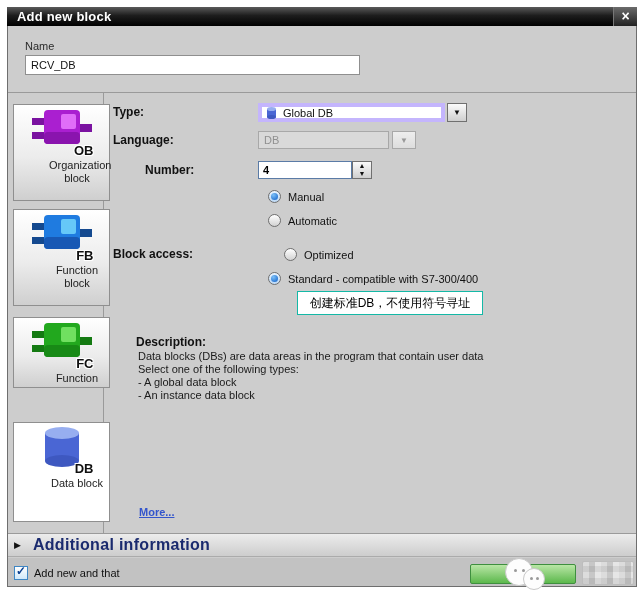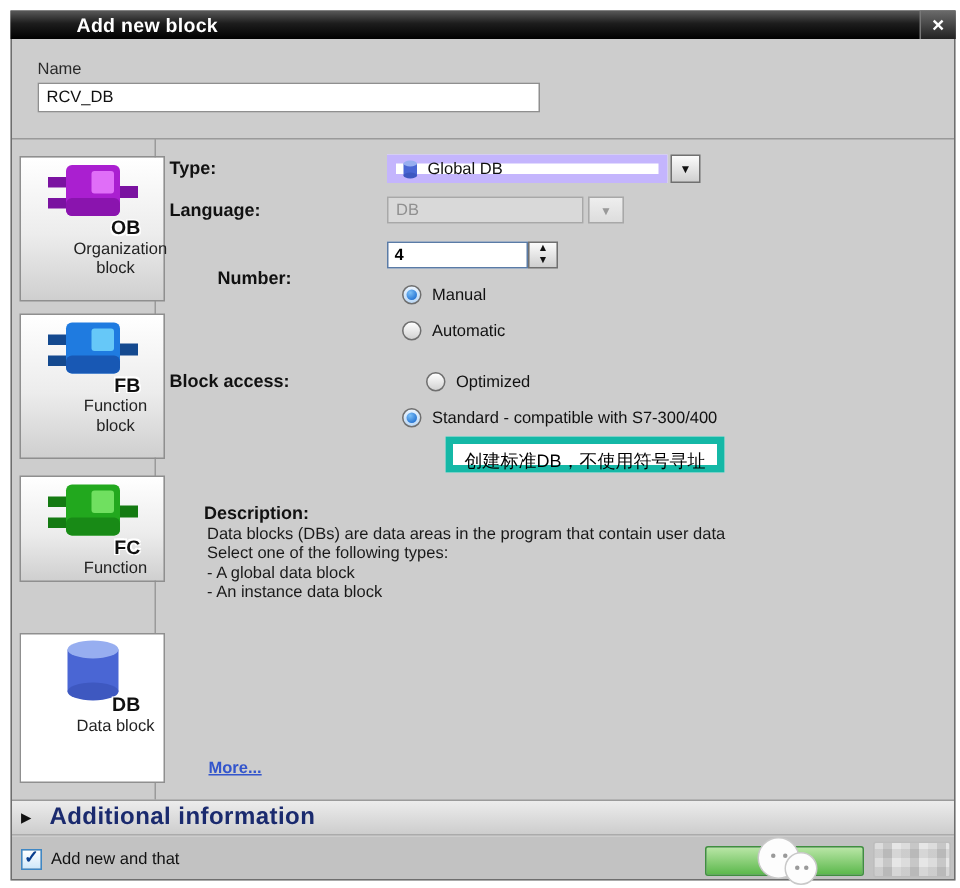--- a/index.html
+++ b/index.html
@@ -3,21 +3,21 @@
 <meta charset="utf-8">
 <style>
   * { box-sizing: border-box; margin: 0; padding: 0; }
   html,body { width:640px; height:592px; background:#ffffff; font-family:"Liberation Sans", sans-serif; }
   .page { position:relative; width:640px; height:592px; background:#ffffff; overflow:hidden; }
   .dialog { position:absolute; left:7px; top:7px; width:630px; height:580px; background:#cdcdcd; border:1px solid #6e6e6e; }
 
   
   .titlebar { position:absolute; left:7px; top:7px; width:630px; height:19px;
     background:linear-gradient(#5a5a5a,#1d1d1d 45%,#000); display:flex; align-items:center; }
-  .title { color:#fff; font-size:13px; font-weight:bold; padding-left:10px; letter-spacing:.2px;margin-left:34px; }
+  .title { color:#fff; font-size:13px; font-weight:bold; padding-left:10px; letter-spacing:.2px; }
   .close-btn { position:absolute; right:0; top:0; width:24px; height:19px; border-left:1px solid #777;
     background:linear-gradient(#6b6b6b,#222); color:#fff; font-size:14px; font-weight:bold;
     text-align:center; line-height:18px; cursor:pointer; }
 
   
   .name-label { position:absolute; left:25px; top:40px; font-size:11px; color:#2a2a2a; }
   .name-input { position:absolute; left:25px; top:55px; width:335px; height:20px; background:#fff;
     border:1px solid #8f8f8f; font-size:11px; padding:0 5px; font-family:"Liberation Sans",sans-serif; color:#111; }
 
   
@@ -28,41 +28,41 @@
   .side-btn { position:absolute; left:13px; width:97px; border:1px solid #8f8f8f;
     background:linear-gradient(180deg,#ffffff,#ececec 55%,#cfcfcf); cursor:pointer; text-align:center; }
   .side-btn.selected { background:#ffffff; }
   .side-btn .icon-wrap { position:relative; width:64px; height:48px; margin:12px auto 2px auto; }
   .side-btn .badge { position:absolute; right:0px; bottom:-2px; font-size:13px; font-weight:bold; color:#101010;
     text-shadow:1px 1px 0 #fff,-1px -1px 0 #fff,1px -1px 0 #fff,-1px 1px 0 #fff; }
   .side-btn .btn-label { display:block; font-size:11px; color:#222; line-height:13px; padding:2px 4px 6px 4px;margin-left:31px; }
 
   
   .flabel { position:absolute; left:113px; font-size:12px; font-weight:bold; color:#111; }
-  .combo { position:absolute; background:#fff; border:6px solid #c4b5fd; display:flex; align-items:center; font-size:11px; color:#111; }
+  .combo { position:absolute; background:#fff; border:4px solid #c4b5fd; display:flex; align-items:center; font-size:11px; color:#111; }
   .combo.disabled { background:#d9d9d9; border:1px solid #a8a8a8; color:#909090; }
   .drop-btn { position:absolute; border:1px solid #707070; background:linear-gradient(#fbfbfb,#cfcfcf);
     text-align:center; font-size:8px; color:#111; cursor:pointer; }
   .drop-btn.disabled { border:1px solid #a8a8a8; color:#999; background:linear-gradient(#eee,#ddd); }
   .mini-db { width:11px; height:14px; position:relative; margin:0 6px 0 4px; }
   .num-input { position:absolute; left:258px; top:161px; width:94px; height:18px; background:#fff;
     border:1px solid #5a7ba6; font-size:11px; font-weight:bold; padding:0 4px; font-family:"Liberation Sans",sans-serif; }
   .spinner { position:absolute; left:352px; top:161px; width:20px; height:18px; border:1px solid #707070;
     background:linear-gradient(#fbfbfb,#cfcfcf); font-size:7px; line-height:8px; text-align:center; cursor:pointer; color:#111; }
 
   .radio-row { position:absolute; display:flex; align-items:center; cursor:pointer; }
   .radio { width:13px; height:13px; border-radius:50%; border:1px solid #6f6f6f;
     background:linear-gradient(#ffffff,#d2d2d2); display:inline-block; position:relative; }
   .radio.selected { background:linear-gradient(#eaf4ff,#bcd8f4); }
   .radio.selected::after { content:""; position:absolute; left:2px; top:2px; width:7px; height:7px; border-radius:50%;
     background:radial-gradient(circle at 35% 30%, #7cc0f8, #0e5fc8); }
   .radio-label { font-size:11px; color:#111; margin-left:7px; }
 
   .tooltip-box { position:absolute; left:297px; top:291px; width:186px; height:24px; background:#fff;
-    border:5px solid #14b8a6; font-size:12px; color:#000; text-align:center; line-height:22px; white-space:nowrap; }
+    border:1px solid #14b8a6; font-size:12px; color:#000; text-align:center; line-height:22px; white-space:nowrap; }
 
   .desc-label { position:absolute; left:136px; top:335px; font-size:12px; font-weight:bold; color:#111; }
   .desc-line { position:absolute; left:138px; font-size:11px; color:#1a1a1a; }
 
   .more-link { position:absolute; left:139px; top:506px; font-size:11px; font-weight:bold;
     color:#3355cc; text-decoration:underline; cursor:pointer; }
 
   
   .addinfo-bar { position:absolute; left:8px; top:533px; width:628px; height:24px;
     background:linear-gradient(#ececec,#cdcdcd); border-top:1px solid #9a9a9a; border-bottom:1px solid #ababab;
@@ -158,21 +158,21 @@
         <ellipse cx="32" cy="38" rx="17" ry="6" fill="#3e58c0"></ellipse>
         <ellipse cx="32" cy="10" rx="17" ry="6" fill="#97aef0"></ellipse>
       </svg>
       <span class="badge">DB</span>
     </span>
     <span class="btn-label">Data block</span>
   </div>
 
   <div class="flabel" style="top:105px;">Type:</div>
   <div class="flabel" style="top:133px;">Language:</div>
-  <div class="flabel" style="top:178px;padding-left:32px;">Number:</div>
+  <div class="flabel" style="top:163px;padding-left:32px;">Number:</div>
   <div class="flabel" style="top:247px;">Block access:</div>
 
   <div class="combo" style="left:258px;top:103px;width:187px;height:19px;">
     <span class="mini-db">
       <svg width="11" height="14" viewBox="0 0 11 14">
         <rect x="1" y="3" width="9" height="8" fill="#4a66d4"></rect>
         <ellipse cx="5.5" cy="11" rx="4.5" ry="2" fill="#3e58c0"></ellipse>
         <ellipse cx="5.5" cy="3" rx="4.5" ry="2" fill="#97aef0"></ellipse>
       </svg>
     </span>

